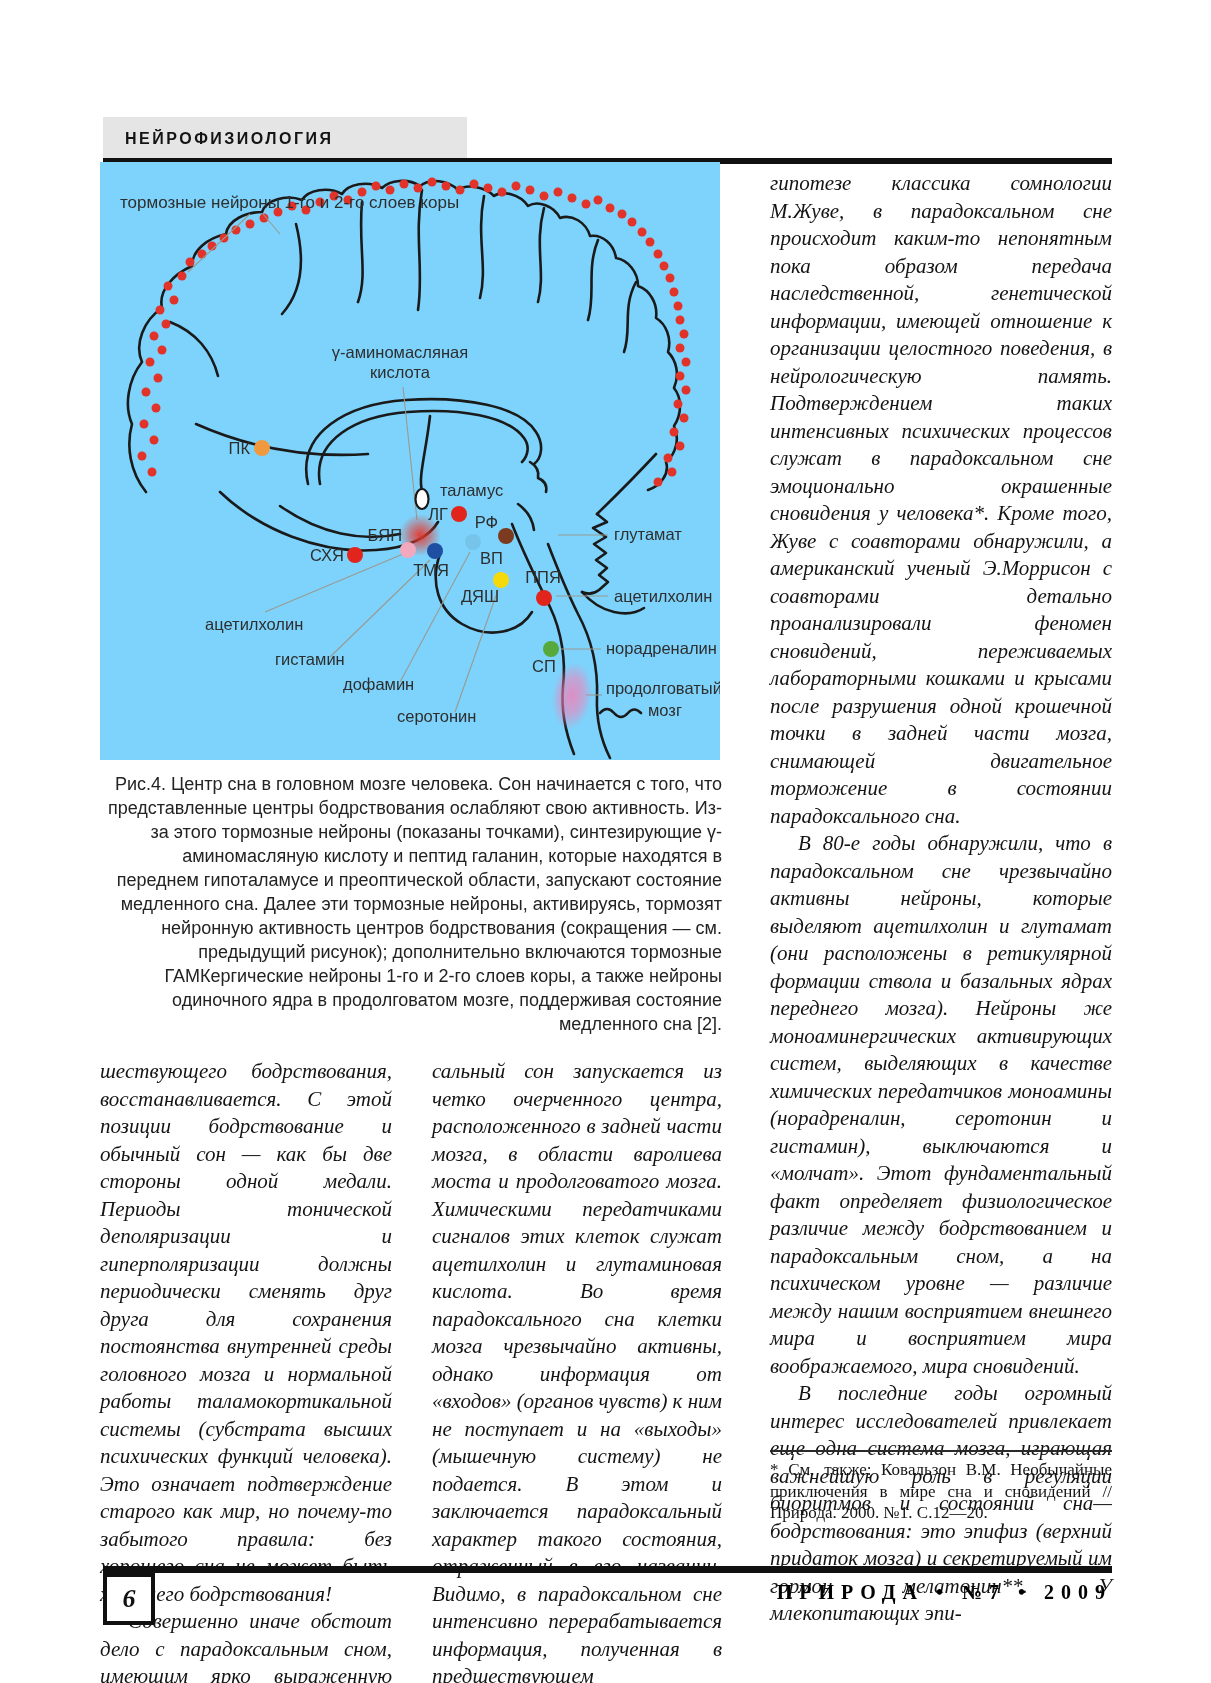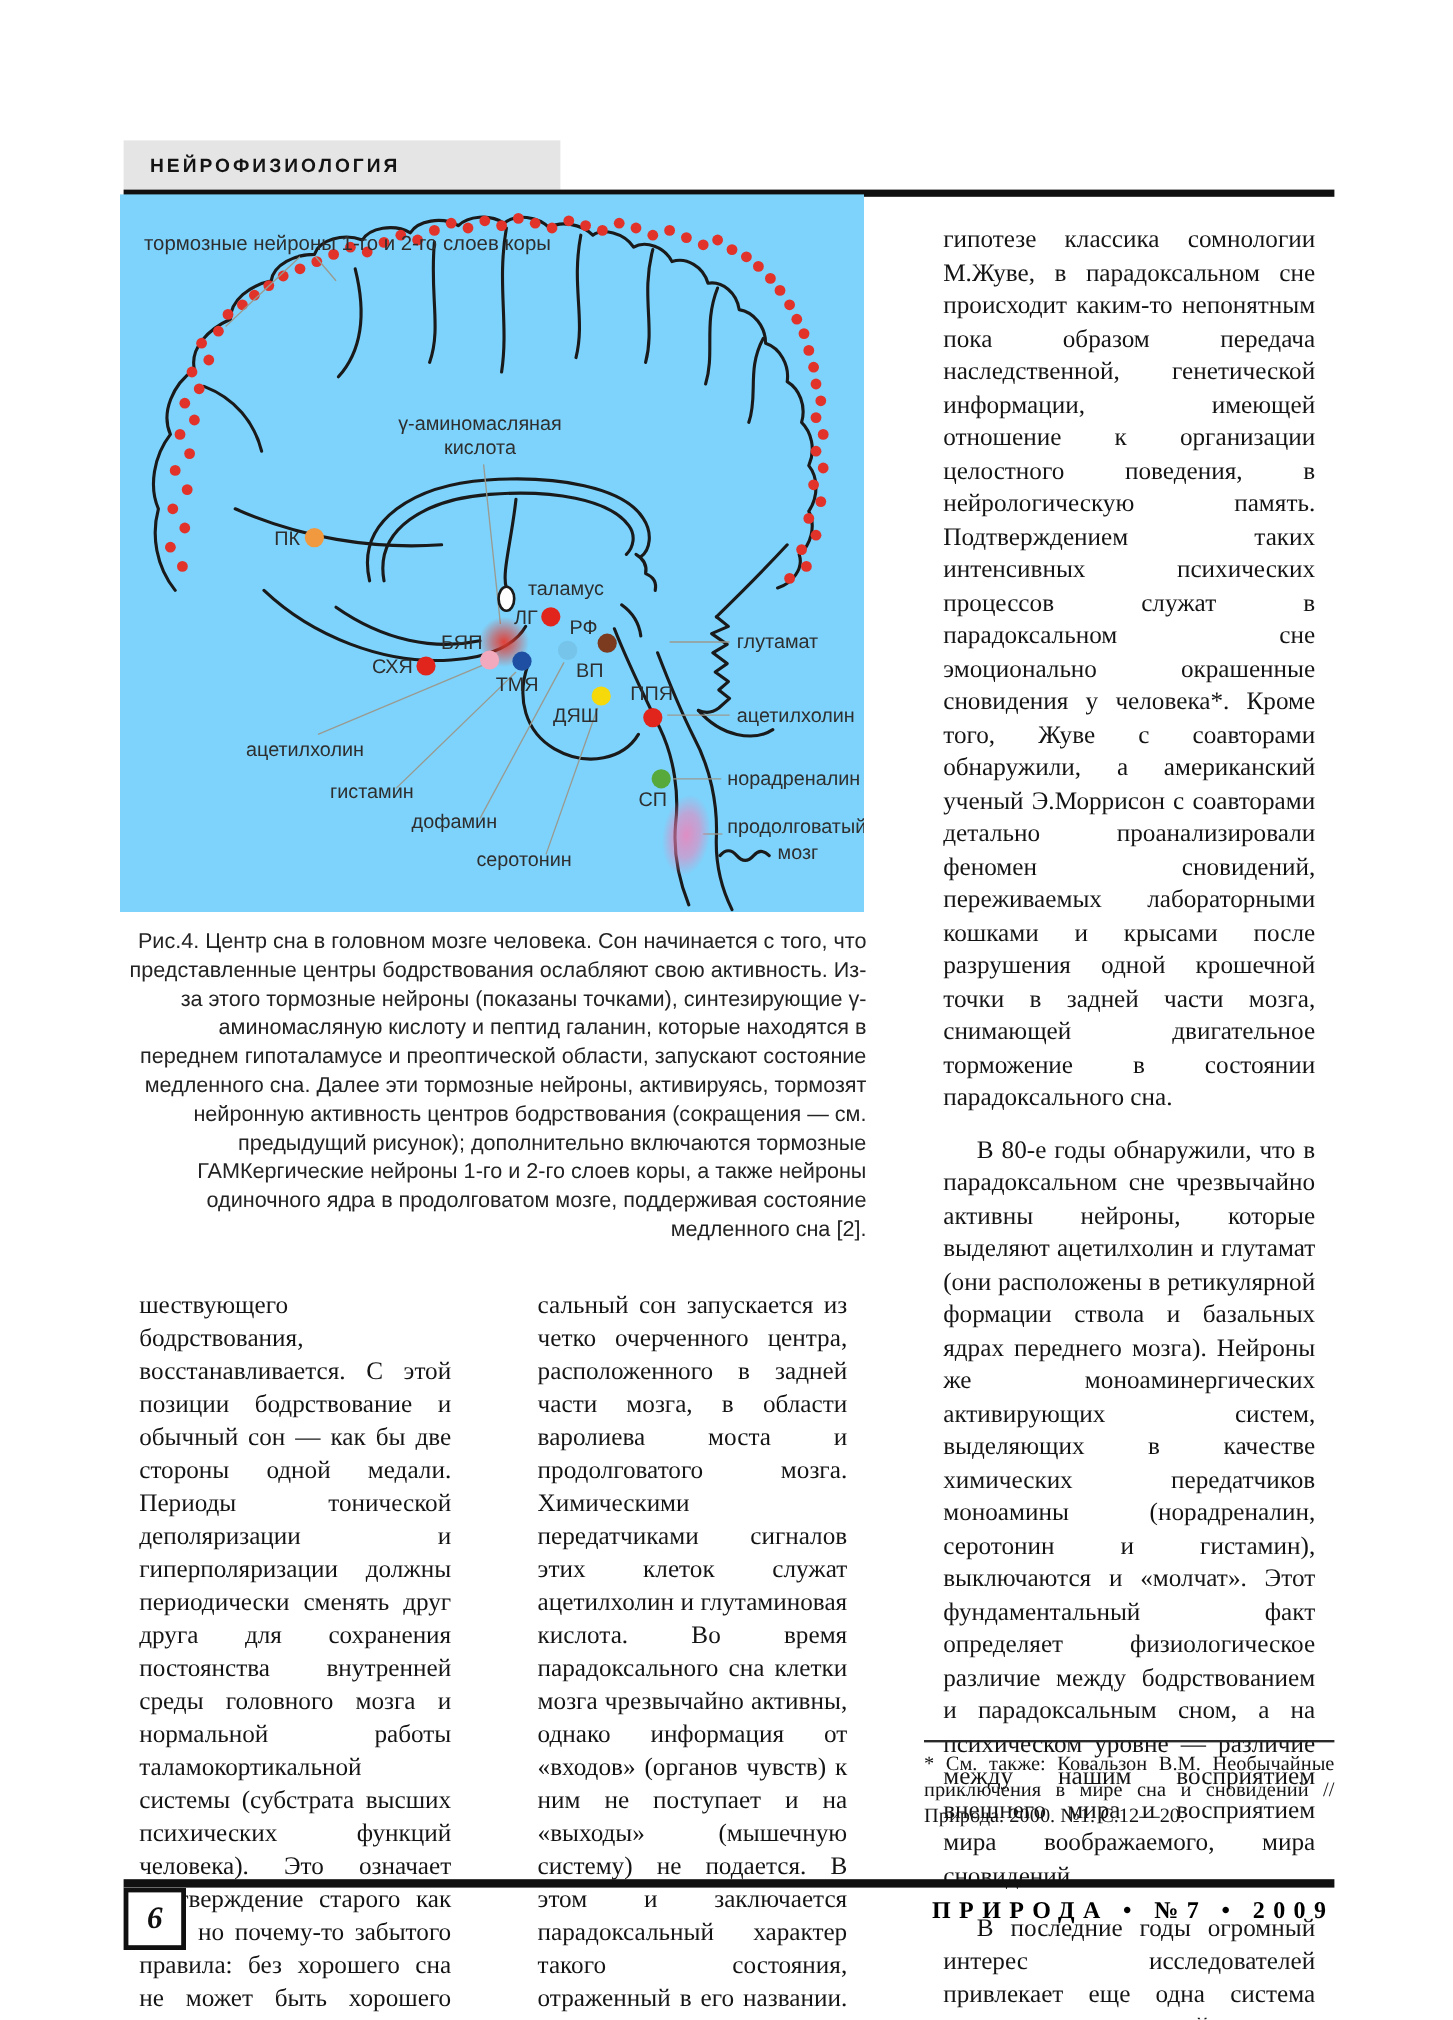--- a/index.html
+++ b/index.html
@@ -20,21 +20,21 @@
   .fig-label-top{font-family:"Liberation Sans", sans-serif;font-size:17px;fill:#2e2e2e;}
   .outline{fill:none;stroke:#1a1a1a;stroke-width:2.6;stroke-linecap:round;stroke-linejoin:round;}
   .thin{fill:none;stroke:#9a9a8f;stroke-width:1.1;}
 
   
   .caption{position:absolute;left:104px;top:772px;width:618px;
         font-family:"Liberation Sans", sans-serif;font-size:18px;line-height:24px;color:#232323;text-align:right;}
 
   
   .col{position:absolute;text-align:justify;font-size:21px;line-height:27.5px;color:#141414;}
-  .col p{margin:16px;}
+  .col p{margin:0;font-style:italic;}
   .col p.indent{text-indent:28px;}
   #col-left{left:100px;top:1058px;width:292px;}
   #col-middle{left:432px;top:1058px;width:290px;}
   #col-right{left:770px;top:170px;width:342px;}
 
   
   .fn-rule{position:absolute;left:770px;top:1450px;width:342px;height:2px;background:#2a2a2a;}
   .footnotes{position:absolute;left:770px;top:1459px;width:342px;
         font-size:17px;line-height:21.5px;text-align:justify;color:#141414;}
   .footnotes p{margin:0 0 4px 0;}

